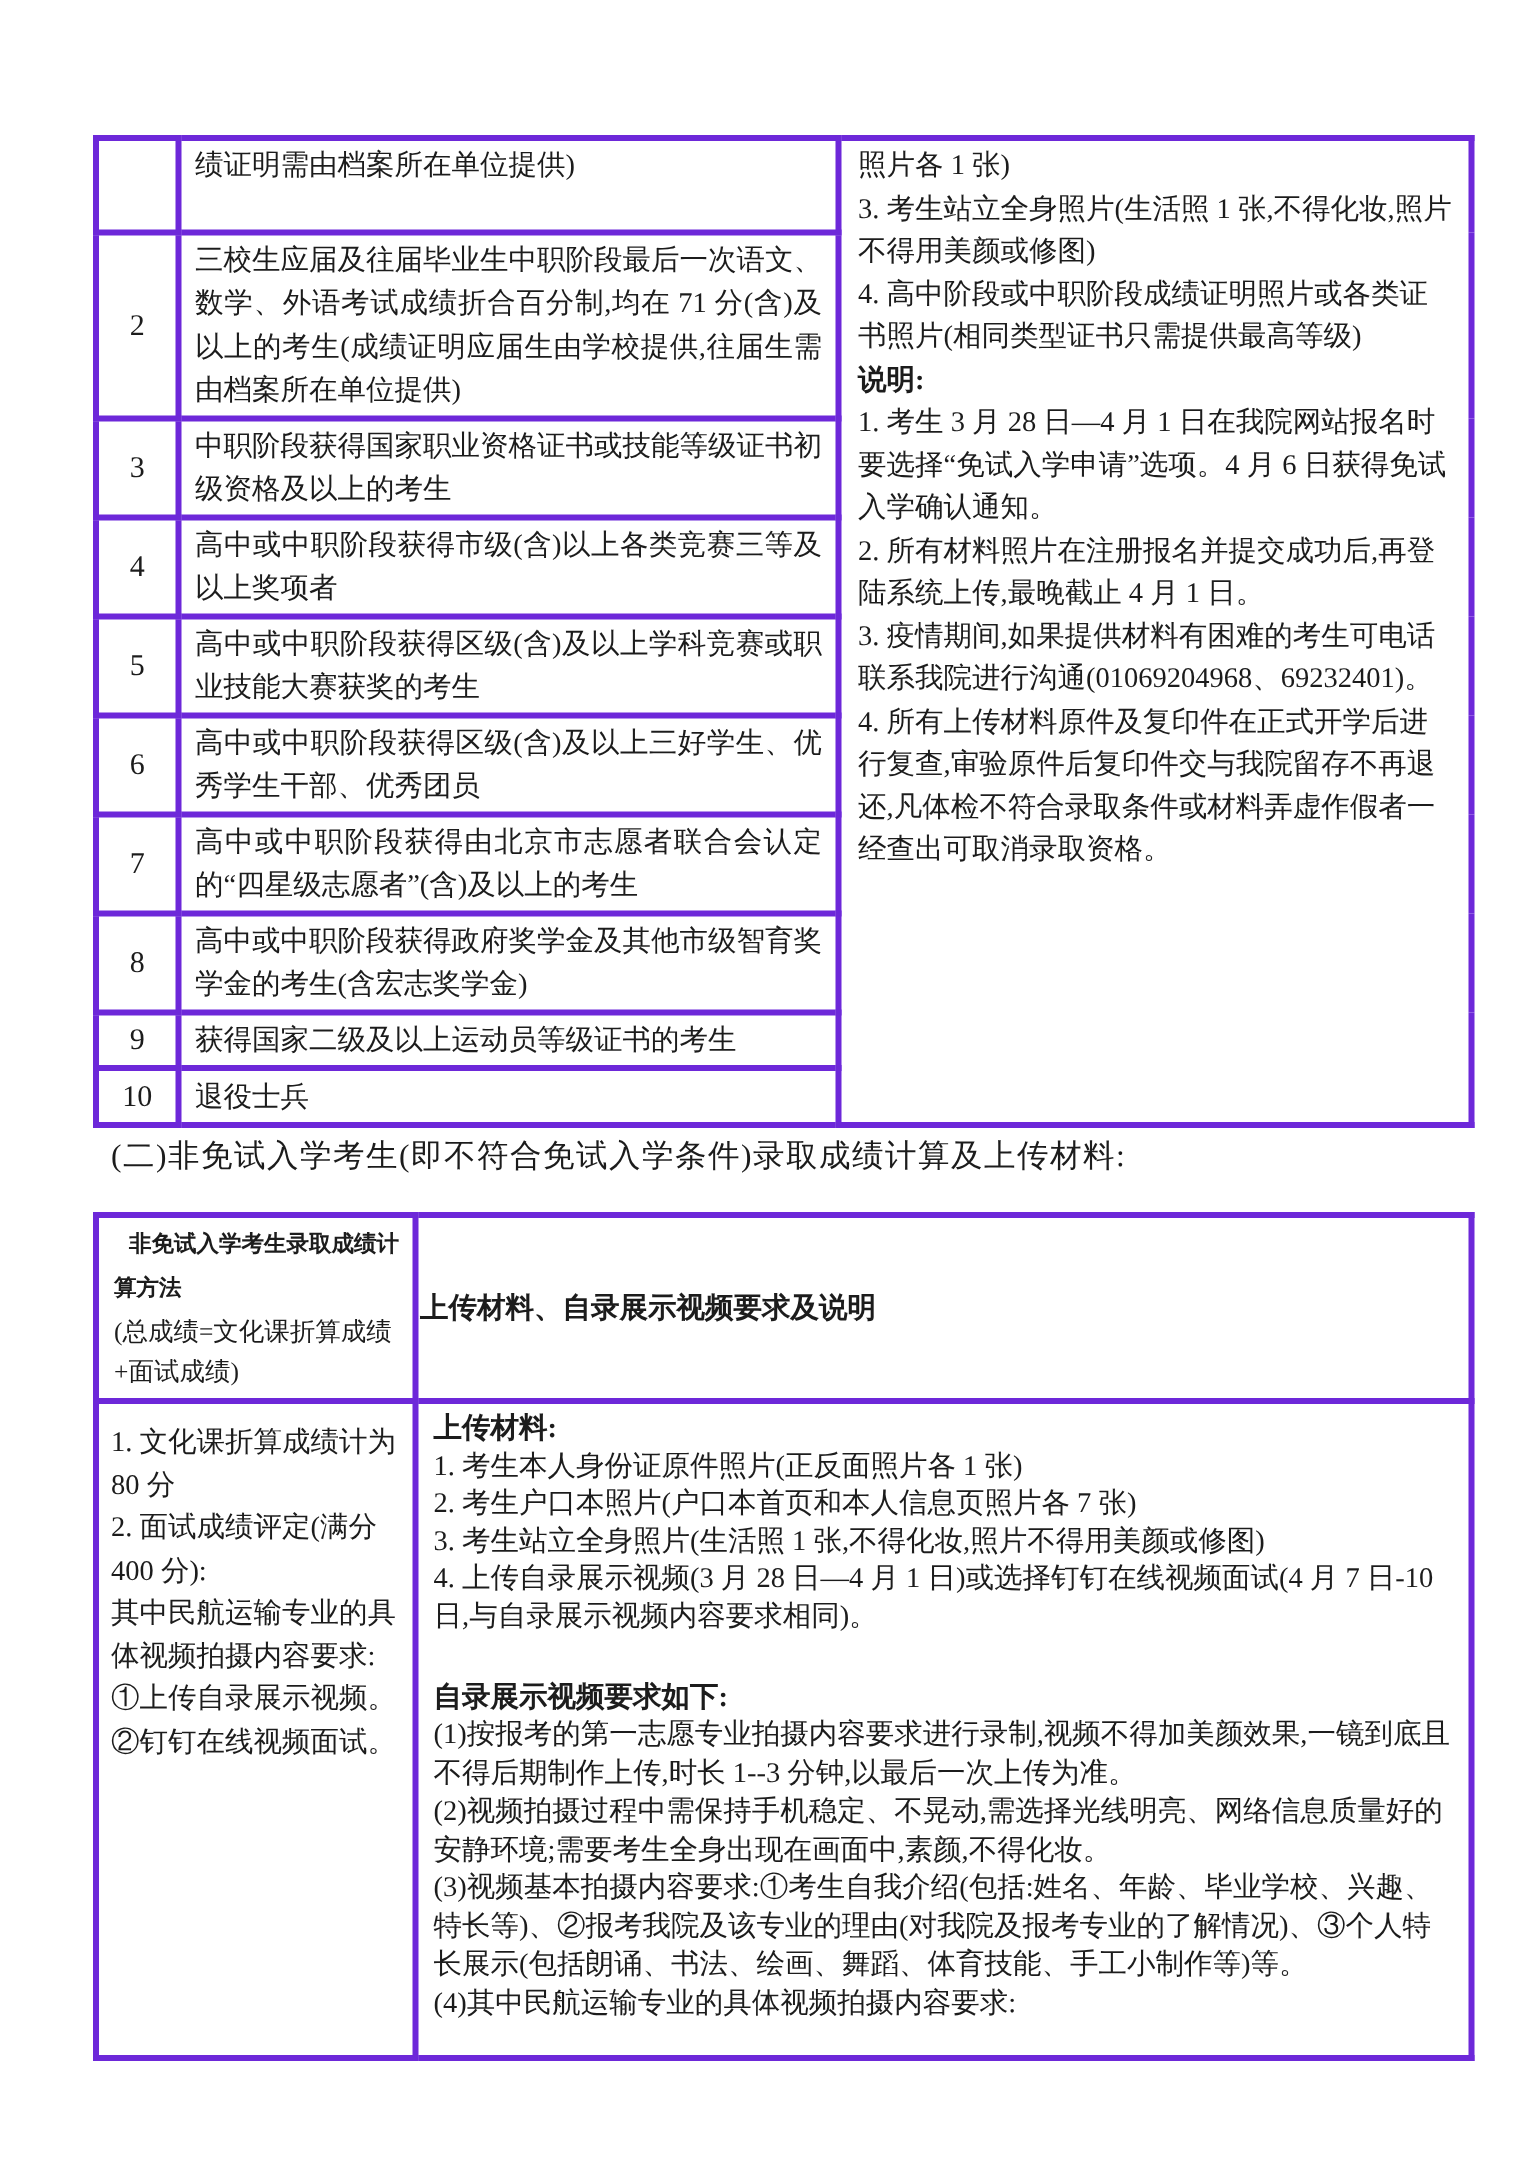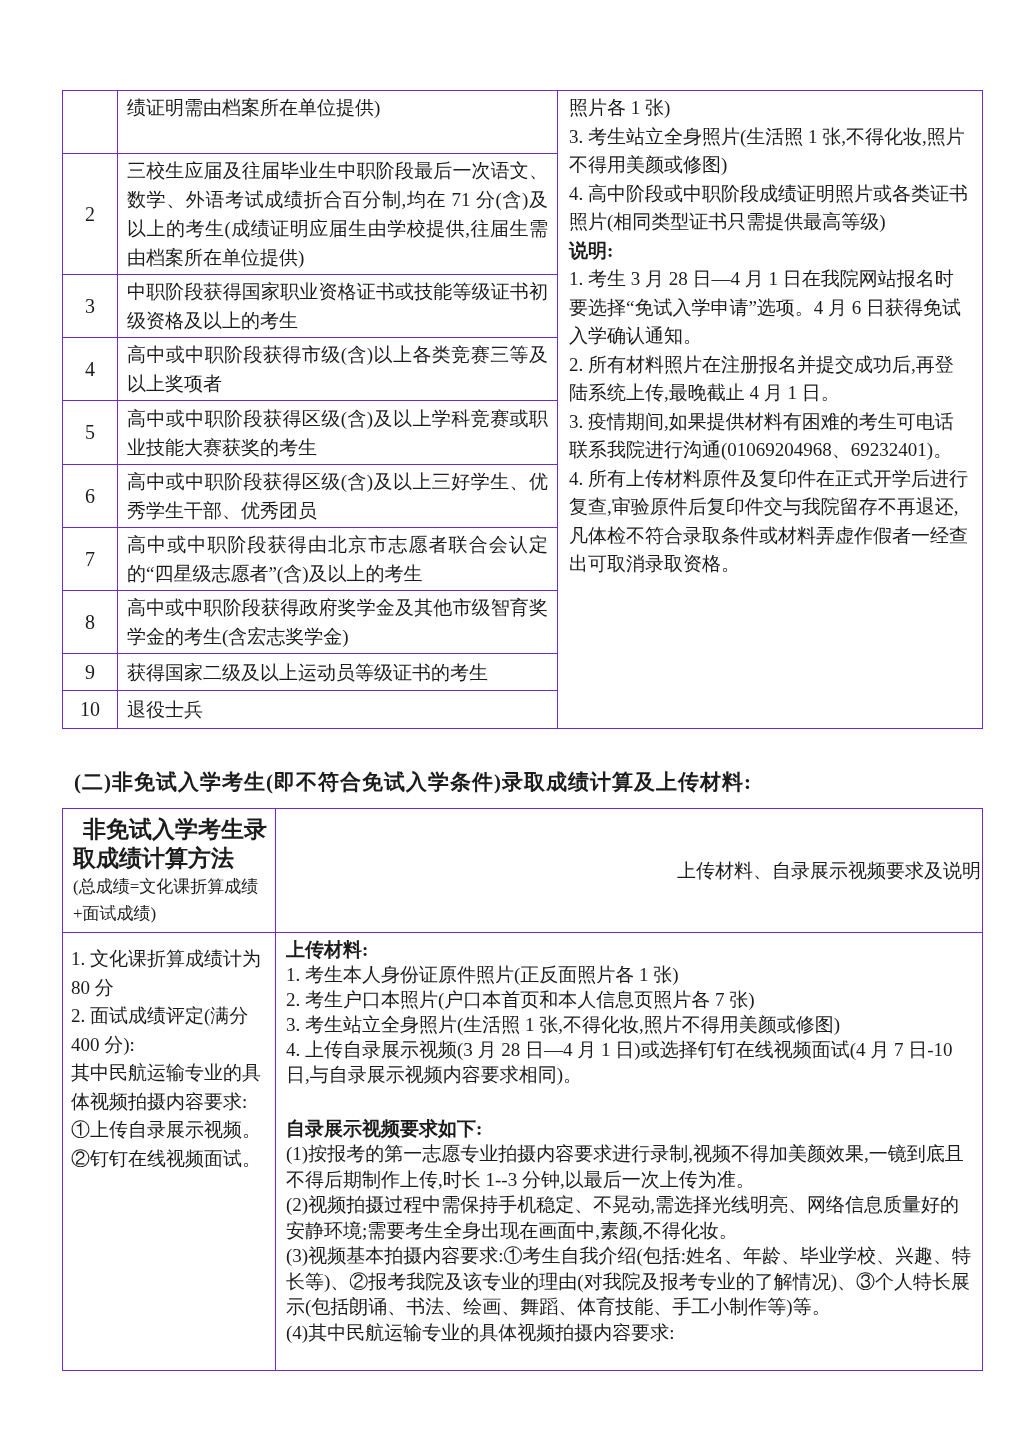--- a/index.html
+++ b/index.html
@@ -6,48 +6,48 @@
   .page{
     position:relative;
     width:1024px;height:1448px;
     background:#ffffff;
     margin:0 auto;
     overflow:hidden;
     font-family:"Liberation Serif","DejaVu Serif",serif;
     color:#1c1c1c;
   }
   table{border-collapse:collapse;table-layout:fixed;}
-  td{border:1px solid #6d28d9;box-sizing:border-box;}
+  td{border:4px solid #6d28d9;box-sizing:border-box;}
 
   
   .t1{position:absolute;left:62px;top:90px;width:921px;}
   .t1 td{font-size:19px;line-height:29px;}
   .t1 .num{width:55px;text-align:center;vertical-align:middle;font-size:20px;}
   .t1 .cond{width:440px;padding:2px 9px;vertical-align:middle;text-align:justify;}
   .t1 .cond.top{vertical-align:top;}
   .t1 .materials{vertical-align:top;padding:3px 10px 3px 11px;line-height:28.5px;}
   .r1{height:63px;} .r2{height:117px;} .r3{height:63px;} .r4{height:56px;}
   .r5{height:64px;} .r6{height:57px;} .r7{height:56px;} .r8{height:57px;}
   .r9{height:37px;} .r10{height:38px;}
   .bold{font-weight:bold;}
 
   
   .heading{
     position:absolute;left:74px;top:753px;width:900px;
-    font-size:21px;font-weight:bold;letter-spacing:1px;line-height:34px;margin-top:12px;
+    font-size:21px;font-weight:normal;letter-spacing:1px;line-height:34px;
   }
 
   
   .t2{position:absolute;left:62px;top:808px;width:921px;}
   .t2 .hrow{height:124px;}
   .t2 .brow{height:438px;padding-left:20px;}
   .t2 .h-left{width:213px;vertical-align:middle;padding:4px 8px 4px 10px;font-size:19px;line-height:29px;}
-  .t2 .h-left .title{font-weight:bold;font-size:23px;text-indent:10px;}
+  .t2 .h-left .title{font-weight:bold;font-size:15px;text-indent:10px;}
   .t2 .h-left .sub{font-size:17px;line-height:27px;}
-  .t2 .h-right{vertical-align:middle;text-align:right;font-weight:normal;font-size:19px;}
+  .t2 .h-right{vertical-align:middle;text-align:left;font-weight:bold;font-size:19px;}
   .t2 .b-left{vertical-align:top;padding:12px 6px 4px 8px;font-size:19px;line-height:28.5px;}
   .t2 .b-right{vertical-align:top;padding:4px 8px 4px 10px;font-size:19px;line-height:25px;}
   .t2 .b-right .vid{line-height:25.5px;}
   .spacer{height:29px;}
 </style>
 </head>
 <body>
 
 <div class="page">
 

